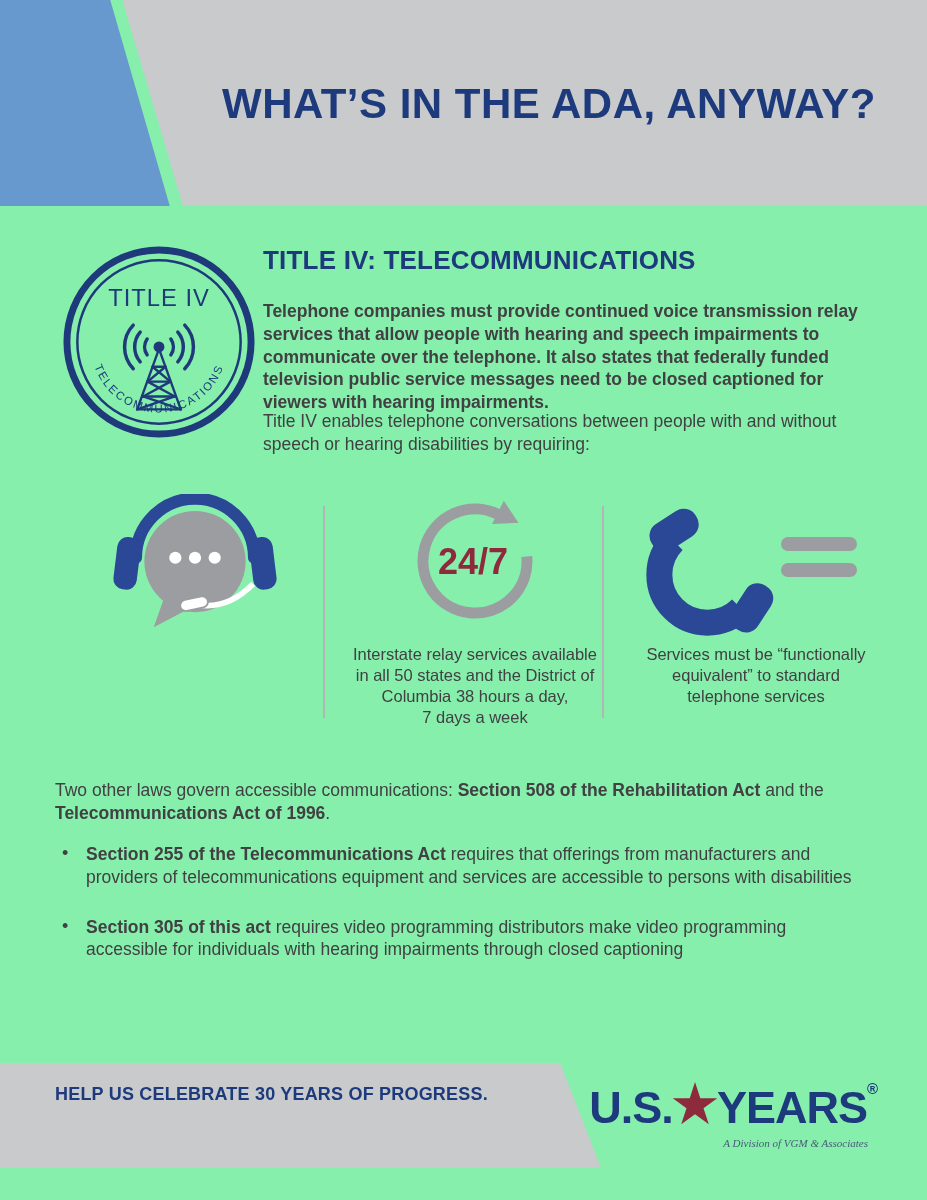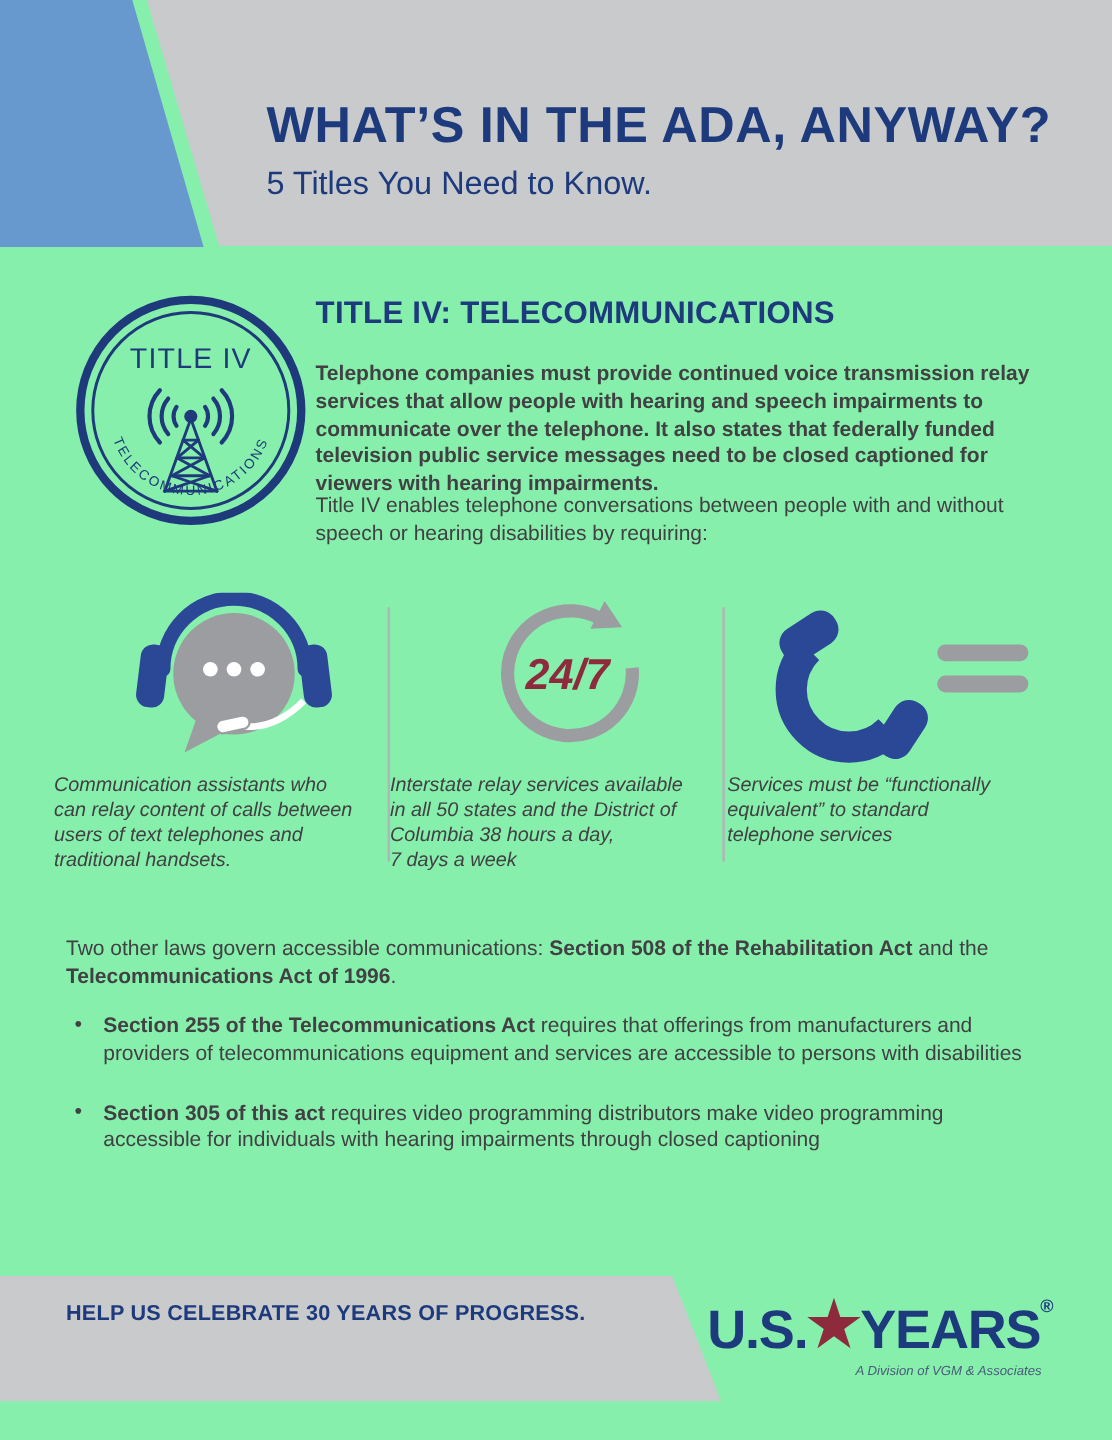--- a/index.html
+++ b/index.html
@@ -40,21 +40,21 @@
   .section-heading {
     position: absolute; left: 263px; top: 245px;
     font-size: 26px; font-weight: bold; color: #1d3a7c; letter-spacing: 0.2px;
   }
   .para { color: #414042; font-size: 17.5px; line-height: 1.3; }
   .para b { color: #414042; }
   .para-1 { position: absolute; left: 263px; top: 300px; width: 606px; font-weight: bold; }
   .para-2 { position: absolute; left: 263px; top: 410px; width: 606px; }
   
   .features { position: absolute; left: 0; top: 498px; width: 927px; height: 240px; }
-  .feature-col { position: absolute; top: 0; width: 300px; text-align: left; font-style: italic; }
+  .feature-col { position: absolute; top: 0; width: 300px; text-align: center; }
   .feature-col .icon-wrap { height: 142px; display: flex; align-items: center; justify-content: center; }
   .feature-caption {
     margin-top: 4px;
     font-size: 16.5px; line-height: 1.27; color: #414042;
     white-space: pre-line;
   }
   .col-1 { left: 45px; }
   .col-2 { left: 325px; }
   .col-3 { left: 606px; }
   .v-divider { position: absolute; top: 8px; width: 1.5px; height: 212px; background: #b2b4b7; }
@@ -91,33 +91,32 @@
   .logo-row { display: flex; align-items: center; justify-content: flex-end; }
   .logo-us, .logo-rehab {
     font-size: 45px; font-weight: bold; color: #1d3a7c; letter-spacing: -1px; line-height: 1;
   }
   .logo-star {
     font-size: 58px; color: #8d2b3d; line-height: 0.9;
     margin: 0 -4px 6px -4px;
   }
   .logo-reg { font-size: 15px; color: #1d3a7c; font-weight: bold; align-self: flex-start; margin-top: 2px; }
   .logo-tagline {
-    font-family: Liberation Sans, sans-serif; font-style: italic;
+    font-family: Liberation Serif, serif; font-style: italic;
     font-size: 11px; color: #4a5a7a; margin-top: 1px; padding-right: 10px;
   }
 </style>
 </head>
 <body>
 
 <div class="page">
 
   <div class="header-gray"></div>
   <div class="header-blue"></div>
   <div class="header-title">WHAT’S IN THE ADA, ANYWAY?</div>
-  <div class="header-subtitle">5 Titles You Need to Know.</div>
 
   <div class="badge">
     <svg width="198" height="198" viewBox="0 0 200 200">
       <circle cx="100" cy="100" r="93" fill="none" stroke="#1e3a7a" stroke-width="7"></circle>
       <circle cx="100" cy="100" r="82.5" fill="none" stroke="#1e3a7a" stroke-width="2.5"></circle>
       <text x="100" y="64" text-anchor="middle" font-size="24" letter-spacing="1" fill="#1e3a7a" font-family="Liberation Sans, sans-serif">TITLE IV</text>
 
       <g fill="none" stroke="#1e3a7a" stroke-width="3.5" stroke-linecap="round">
         <path d="M 88 97 A 14 14 0 0 0 88 113"></path>
         <path d="M 81 90 A 23 23 0 0 0 81 120"></path>
@@ -171,24 +170,20 @@
 
           <path d="M -63 -12 A 63 63 0 0 1 63 -12" fill="none" stroke="#2a4896" stroke-width="13" stroke-linecap="round"></path>
 
           <rect x="-85" y="-34" width="25" height="56" rx="11" fill="#2a4896" transform="rotate(7 -72 -6)"></rect>
           <rect x="60" y="-34" width="25" height="56" rx="11" fill="#2a4896" transform="rotate(-7 72 -6)"></rect>
 
           <path d="M 62 16 Q 34 44 2 38" fill="none" stroke="#ffffff" stroke-width="6"></path>
           <rect x="-16" y="31" width="30" height="12" rx="6" fill="#ffffff" stroke="#9b9da0" stroke-width="2" transform="rotate(-12 -1 37)"></rect>
         </svg>
       </div>
-      <div class="feature-caption">Communication assistants who
-can relay content of calls between
-users of text telephones and
-traditional handsets.</div>
     </div>
 
     <div class="feature-col col-2">
       <div class="icon-wrap">
         <svg width="140" height="146" viewBox="0 0 140 146">
           <path d="M 121.8 60.5 A 52 52 0 1 1 93.6 18.7" fill="none" stroke="#9b9da0" stroke-width="11"></path>
           <polygon points="20,0 -3,-13 -3,13" fill="#9b9da0" transform="translate(95.6,17.7) rotate(27)"></polygon>
           <text x="68" y="78" text-anchor="middle" font-size="36" font-weight="bold" fill="#8d2b3d" font-family="Liberation Sans, sans-serif">24/7</text>
         </svg>
       </div>

